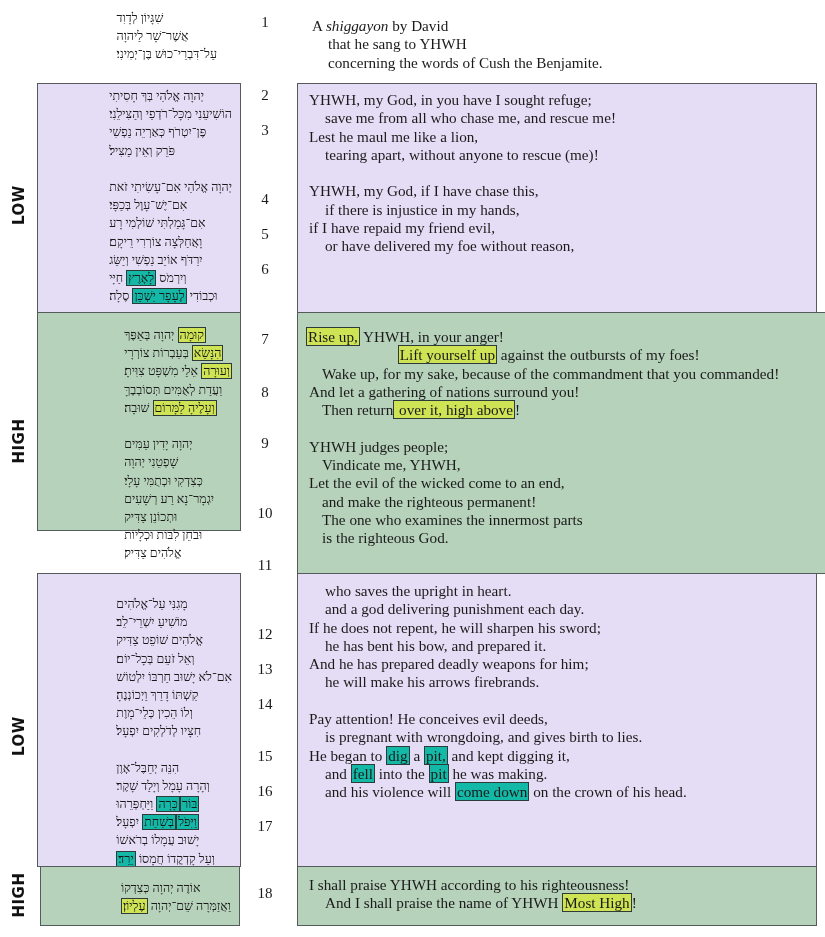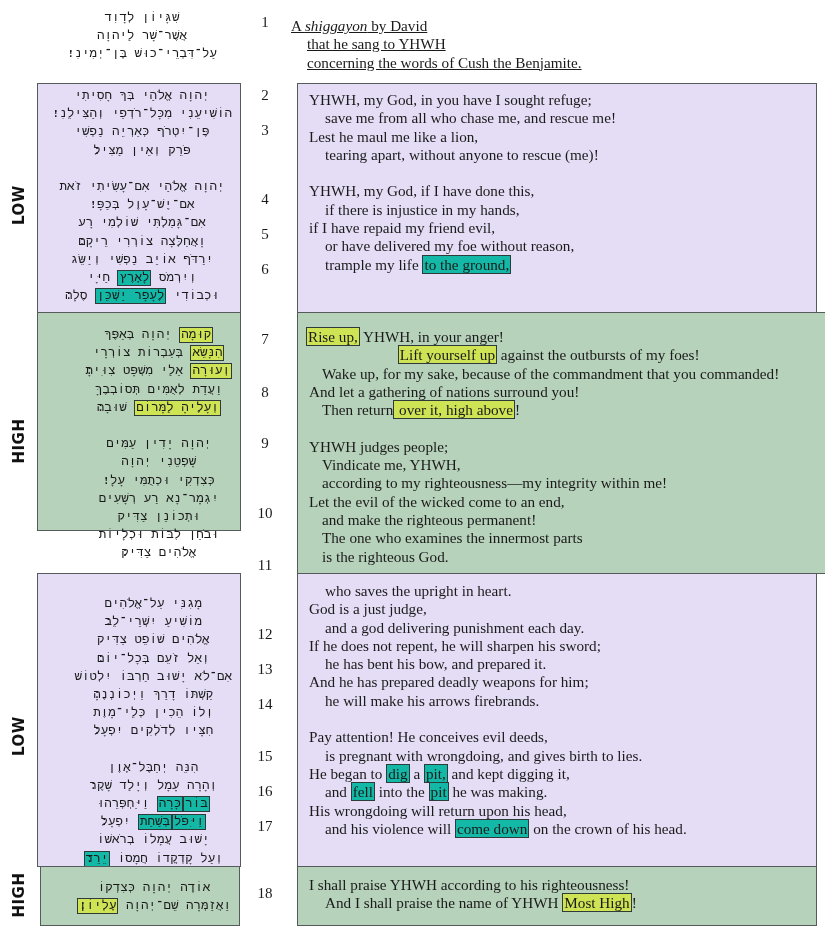--- a/index.html
+++ b/index.html
@@ -6,22 +6,22 @@
   body { width: 825px; height: 937px; position: relative; overflow: hidden;
          font-family: "Liberation Serif", serif; color: #1a1a1a; }
   .abs { position: absolute; }
   .panel { position: absolute; box-sizing: border-box; border: 1.5px solid #555a5a; }
   .low  { background: #e5ddf5; }
   .high { background: #b7d2bb; }
   .side-label { position: absolute; font-family: "DejaVu Sans", sans-serif; font-weight: bold;
                 font-size: 15px; letter-spacing: 0.5px; color: #111;
                 transform: rotate(-90deg); transform-origin: center center;
                 white-space: nowrap; width: 80px; text-align: center; }
-  .heb { position: absolute; right: 0; direction: rtl; text-align: center; white-space: nowrap;
-         font-family: Liberation Mono, monospace; font-size: 12.5px; line-height: 18.2px; }
+  .heb { position: absolute; right: 0; direction: rtl; text-align: left; white-space: nowrap;
+         font-family: Liberation Serif, serif; font-size: 12.5px; line-height: 18.2px; }
   .heb-line { display: block; height: 18.2px; }
   .eng { position: absolute; white-space: nowrap; font-size: 15.2px; line-height: 18.3px; }
   .eng-line { display: block; height: 18.3px; }
   .indent { padding-left: 16px; }
   .vnum { position: absolute; left: 252px; width: 26px; text-align: center; font-size: 15px; }
   .hl { border: 1px solid #2f3b3b; padding: 0 1px; }
   .hl-cyan { background: #14b8a6; }
   .hl-yellow { background: #cfe455; }
   em { font-style: italic; }
 </style>
@@ -29,21 +29,21 @@
 <body>
 
 <div class="abs" style="left:30px; top:9px; width:187px; height:60px;">
   <div class="heb" style="right:0;">
     <span class="heb-line">שִׁגָּיוֹן לְדָוִד</span>
     <span class="heb-line">אֲשֶׁר־שָׁר לַיהוָה</span>
     <span class="heb-line">עַל־דִּבְרֵי־כוּשׁ בֶּן־יְמִינִי׃</span>
   </div>
 </div>
 <div class="vnum" style="top:14px;">1</div>
-<div class="eng" style="left:291px; top:17px;text-decoration:underline;">
+<div class="eng" style="left:312px; top:17px;">
   <span class="eng-line"><span>A </span><em>shiggayon</em><span> by David</span></span>
   <span class="eng-line indent">that he sang to YHWH</span>
   <span class="eng-line indent">concerning the words of Cush the Benjamite.</span>
 </div>
 
 <div class="side-label" style="left:-21px; top:196px;">LOW</div>
 <div class="panel low" style="left:37px; top:83px; width:204px; height:230px;">
   <div class="heb" style="right:8px; top:3px;">
     <span class="heb-line">יְהוָה אֱלֹהַי בְּךָ חָסִיתִי</span>
     <span class="heb-line">הוֹשִׁיעֵנִי מִכָּל־רֹדְפַי וְהַצִּילֵנִי׃</span>
@@ -65,25 +65,24 @@
 <div class="vnum" style="top:226px;">5</div>
 <div class="vnum" style="top:261px;">6</div>
 
 <div class="panel low" style="left:297px; top:83px; width:520px; height:230px;">
   <div class="eng" style="left:11px; top:7px;">
     <span class="eng-line">YHWH, my God, in you have I sought refuge;</span>
     <span class="eng-line indent">save me from all who chase me, and rescue me!</span>
     <span class="eng-line">Lest he maul me like a lion,</span>
     <span class="eng-line indent">tearing apart, without anyone to rescue (me)!</span>
     <span class="eng-line"></span>
-    <span class="eng-line">YHWH, my God, if I have done this,</span>
+    <span class="eng-line">YHWH, my God, if I have chase this,</span>
     <span class="eng-line indent">if there is injustice in my hands,</span>
     <span class="eng-line">if I have repaid my friend evil,</span>
     <span class="eng-line indent">or have delivered my foe without reason,</span>
-    <span class="eng-line indent"><span>trample my life </span><span class="hl hl-cyan">to the ground,</span></span>
   </div>
 </div>
 
 <div class="side-label" style="left:-21px; top:432px;">HIGH</div>
 <div class="panel high" style="left:37px; top:312px; width:204px; height:219px;">
   <div class="heb" style="right:8px; top:13px;">
     <span class="heb-line"><span class="hl hl-yellow">קוּמָה</span><span> </span><span>יְהוָה בְּאַפֶּךָ</span></span>
     <span class="heb-line"><span class="hl hl-yellow">הִנָּשֵׂא</span><span> </span><span>בְּעַבְרוֹת צוֹרְרָי</span></span>
     <span class="heb-line"><span class="hl hl-yellow">וְעוּרָה</span><span> </span><span>אֵלַי מִשְׁפָּט צִוִּיתָ׃</span></span>
     <span class="heb-line">וַעֲדַת לְאֻמִּים תְּסוֹבְבֶךָּ</span>
@@ -107,21 +106,20 @@
 <div class="panel high" style="left:297px; top:312px; width:620px; height:262px;">
   <div class="eng" style="left:8px; top:15px;">
     <span class="eng-line"><span class="hl hl-yellow">Rise up,</span><span> YHWH, in your anger!</span></span>
     <span class="eng-line" style="padding-left:12px;text-align:center;"><span class="hl hl-yellow">Lift yourself up</span><span> against the outbursts of my foes!</span></span>
     <span class="eng-line indent">Wake up, for my sake, because of the commandment that you commanded!</span>
     <span class="eng-line" style="padding-left:3px;">And let a gathering of nations surround you!</span>
     <span class="eng-line indent"><span>Then return</span><span class="hl hl-yellow"> over it, high above</span><span>!</span></span>
     <span class="eng-line"></span>
     <span class="eng-line" style="padding-left:3px;">YHWH judges people;</span>
     <span class="eng-line indent">Vindicate me, YHWH,</span>
-    <span class="eng-line indent">according to my righteousness—my integrity within me!</span>
     <span class="eng-line" style="padding-left:3px;">Let the evil of the wicked come to an end,</span>
     <span class="eng-line indent">and make the righteous permanent!</span>
     <span class="eng-line indent">The one who examines the innermost parts</span>
     <span class="eng-line indent">is the righteous God.</span>
   </div>
 </div>
 
 <div class="side-label" style="left:-21px; top:727px;">LOW</div>
 <div class="panel low" style="left:37px; top:573px; width:204px; height:294px;">
   <div class="heb" style="right:8px; top:21px;">
@@ -145,32 +143,30 @@
 <div class="vnum" style="top:626px;">12</div>
 <div class="vnum" style="top:661px;">13</div>
 <div class="vnum" style="top:696px;">14</div>
 <div class="vnum" style="top:748px;">15</div>
 <div class="vnum" style="top:783px;">16</div>
 <div class="vnum" style="top:818px;">17</div>
 
 <div class="panel low" style="left:297px; top:573px; width:520px; height:294px;">
   <div class="eng" style="left:11px; top:8px;">
     <span class="eng-line indent">who saves the upright in heart.</span>
-    <span class="eng-line">God is a just judge,</span>
     <span class="eng-line indent">and a god delivering punishment each day.</span>
     <span class="eng-line">If he does not repent, he will sharpen his sword;</span>
     <span class="eng-line indent">he has bent his bow, and prepared it.</span>
     <span class="eng-line">And he has prepared deadly weapons for him;</span>
     <span class="eng-line indent">he will make his arrows firebrands.</span>
     <span class="eng-line"></span>
     <span class="eng-line">Pay attention! He conceives evil deeds,</span>
     <span class="eng-line indent">is pregnant with wrongdoing, and gives birth to lies.</span>
     <span class="eng-line"><span>He began to </span><span class="hl hl-cyan">dig</span><span> a </span><span class="hl hl-cyan">pit,</span><span> and kept digging it,</span></span>
     <span class="eng-line indent"><span>and </span><span class="hl hl-cyan">fell</span><span> into the </span><span class="hl hl-cyan">pit</span><span> he was making.</span></span>
-    <span class="eng-line">His wrongdoing will return upon his head,</span>
     <span class="eng-line indent"><span>and his violence will </span><span class="hl hl-cyan">come down</span><span> on the crown of his head.</span></span>
   </div>
 </div>
 
 <div class="side-label" style="left:-21px; top:886px;">HIGH</div>
 <div class="panel high" style="left:40px; top:866px; width:200px; height:60px;">
   <div class="heb" style="right:8px; top:12px;">
     <span class="heb-line">אוֹדֶה יְהוָה כְּצִדְקוֹ</span>
     <span class="heb-line"><span>וַאֲזַמְּרָה שֵׁם־יְהוָה</span><span> </span><span class="hl hl-yellow">עֶלְיוֹן׃</span></span>
   </div>

